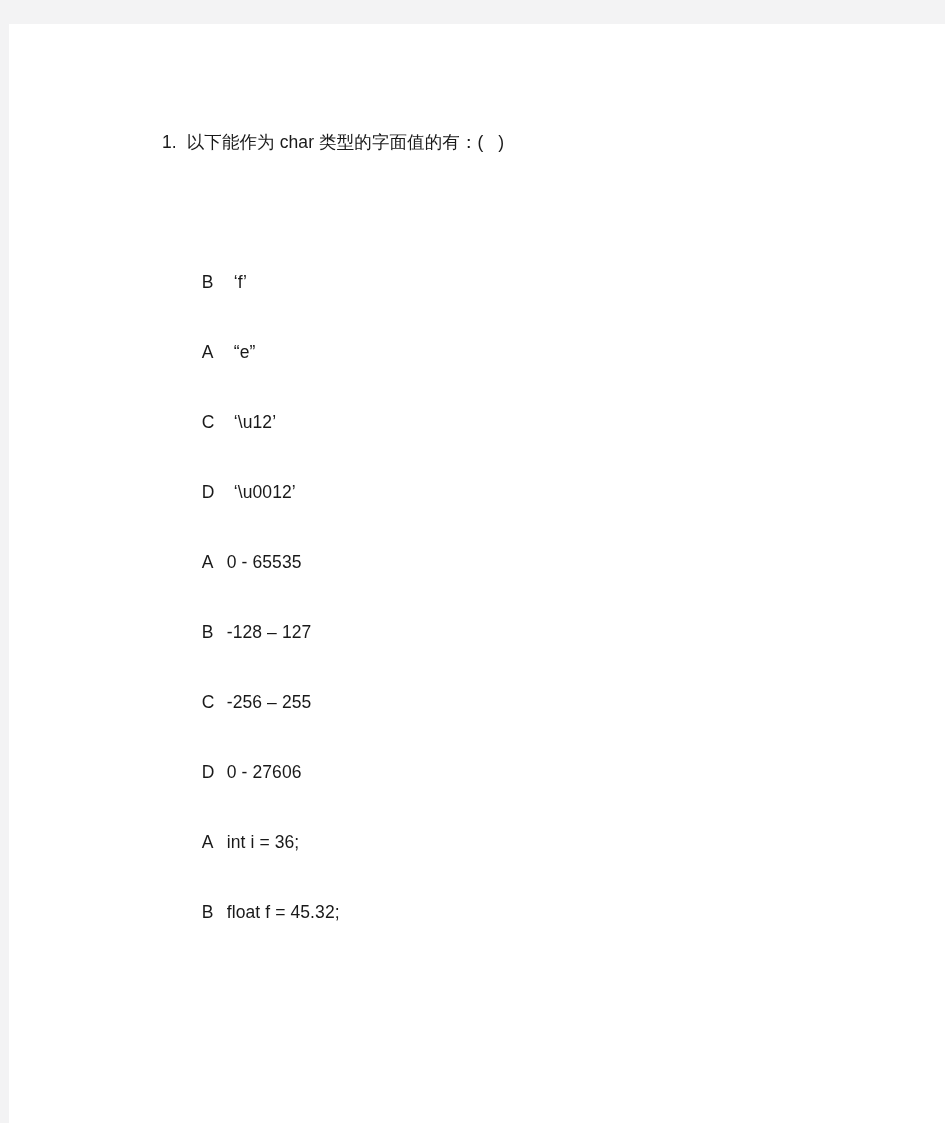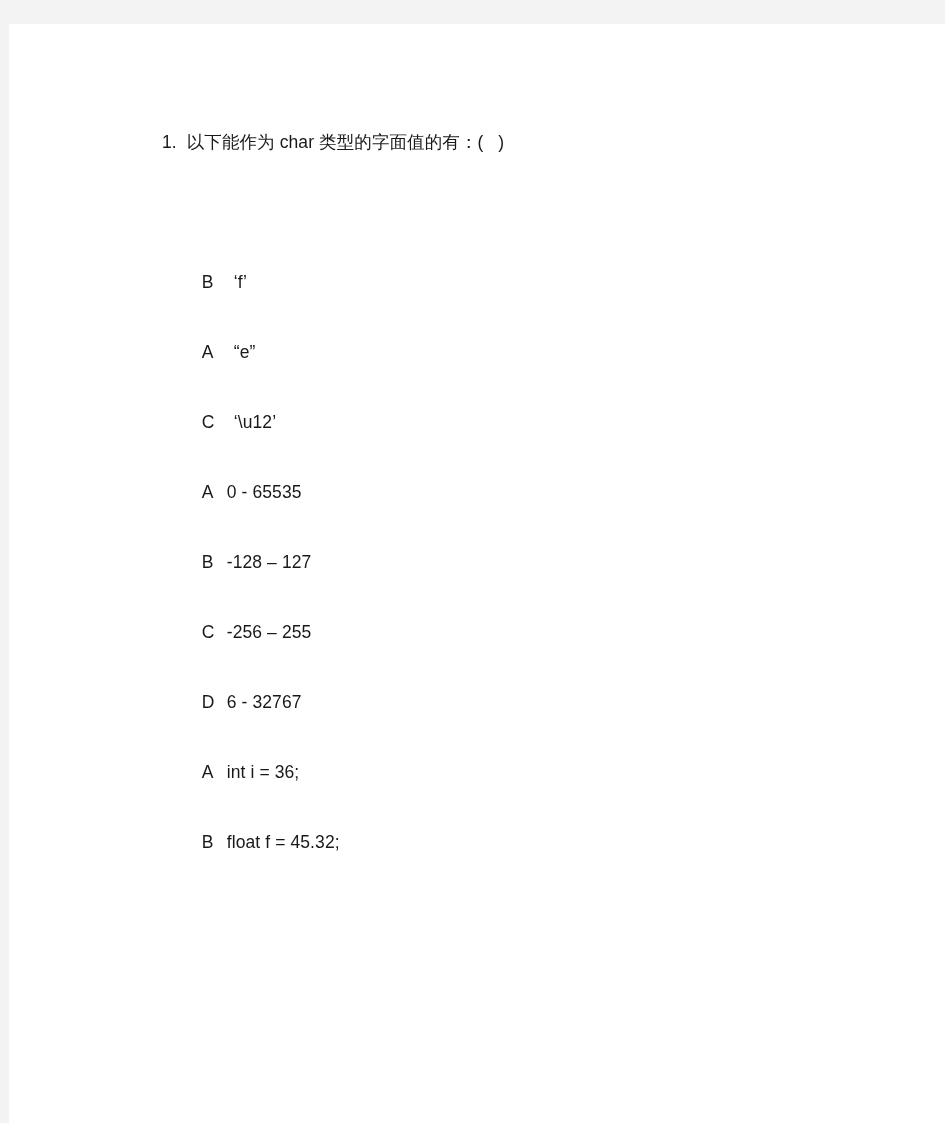--- a/index.html
+++ b/index.html
@@ -81,38 +81,41 @@
       </div>
 
       <div class="text-line option-line gap-wide">
         <span class="option-letter">A</span><span class="option-value">“e”</span>
       </div>
 
       <div class="text-line option-line gap-wide">
         <span class="option-letter">C</span><span class="option-value">‘\u12’</span>
       </div>
 
+      <div class="text-line option-line gap-wide">
+        <span class="option-letter">D</span><span class="option-value">‘\u0012’</span>
+      </div>
     </div>
 
     <div class="question-block">
 
       <div class="text-line option-line gap-narrow">
         <span class="option-letter">A</span><span class="option-value">0 - 65535</span>
       </div>
 
       <div class="text-line option-line gap-narrow">
         <span class="option-letter">B</span><span class="option-value">-128 – 127</span>
       </div>
 
       <div class="text-line option-line gap-narrow">
         <span class="option-letter">C</span><span class="option-value">-256 – 255</span>
       </div>
 
       <div class="text-line option-line gap-narrow">
-        <span class="option-letter">D</span><span class="option-value">6 - 32767</span>
+        <span class="option-letter">D</span><span class="option-value">0 - 27606</span>
       </div>
     </div>
 
     <div class="question-block">
 
       <div class="text-line option-line gap-narrow">
         <span class="option-letter">A</span><span class="option-value">int i = 36;</span>
       </div>
 
       <div class="text-line option-line gap-narrow">

